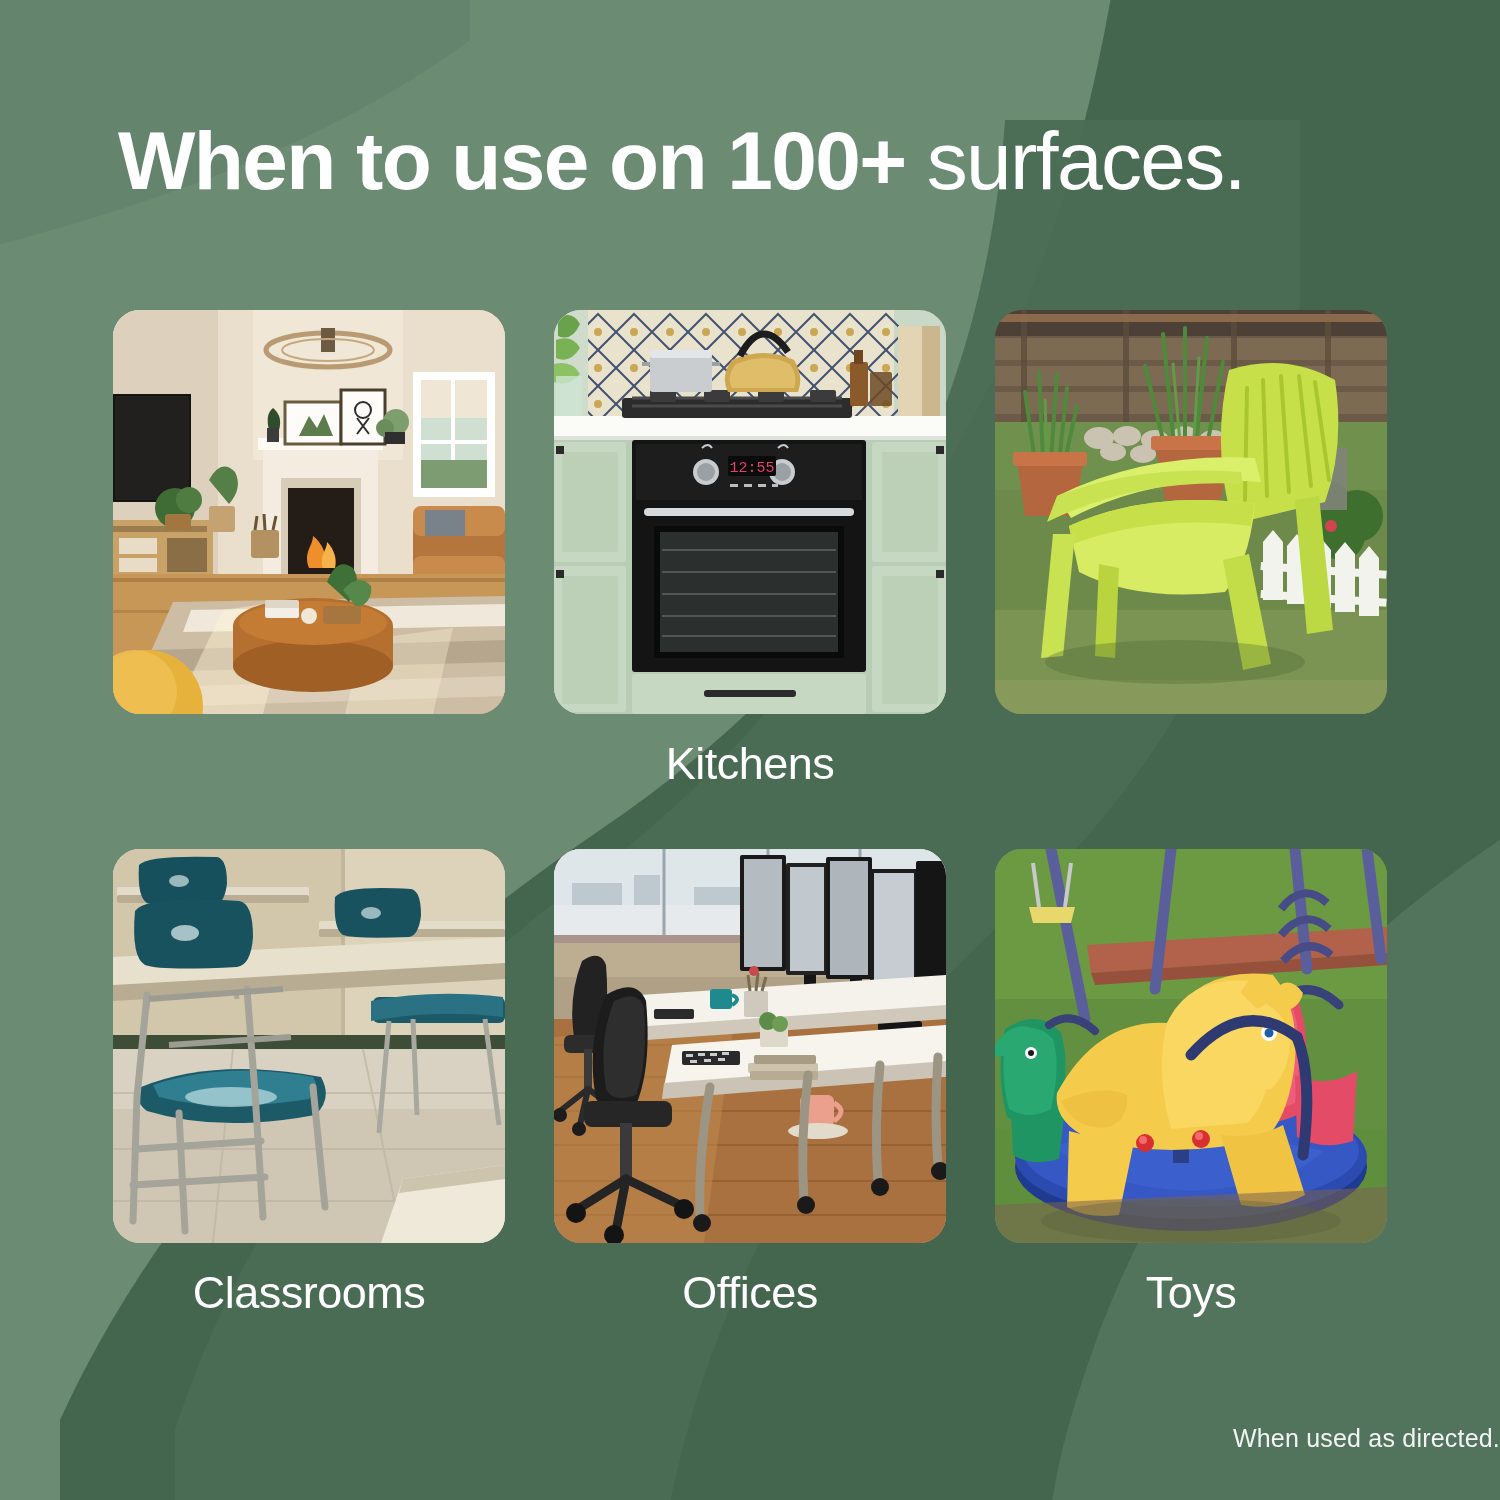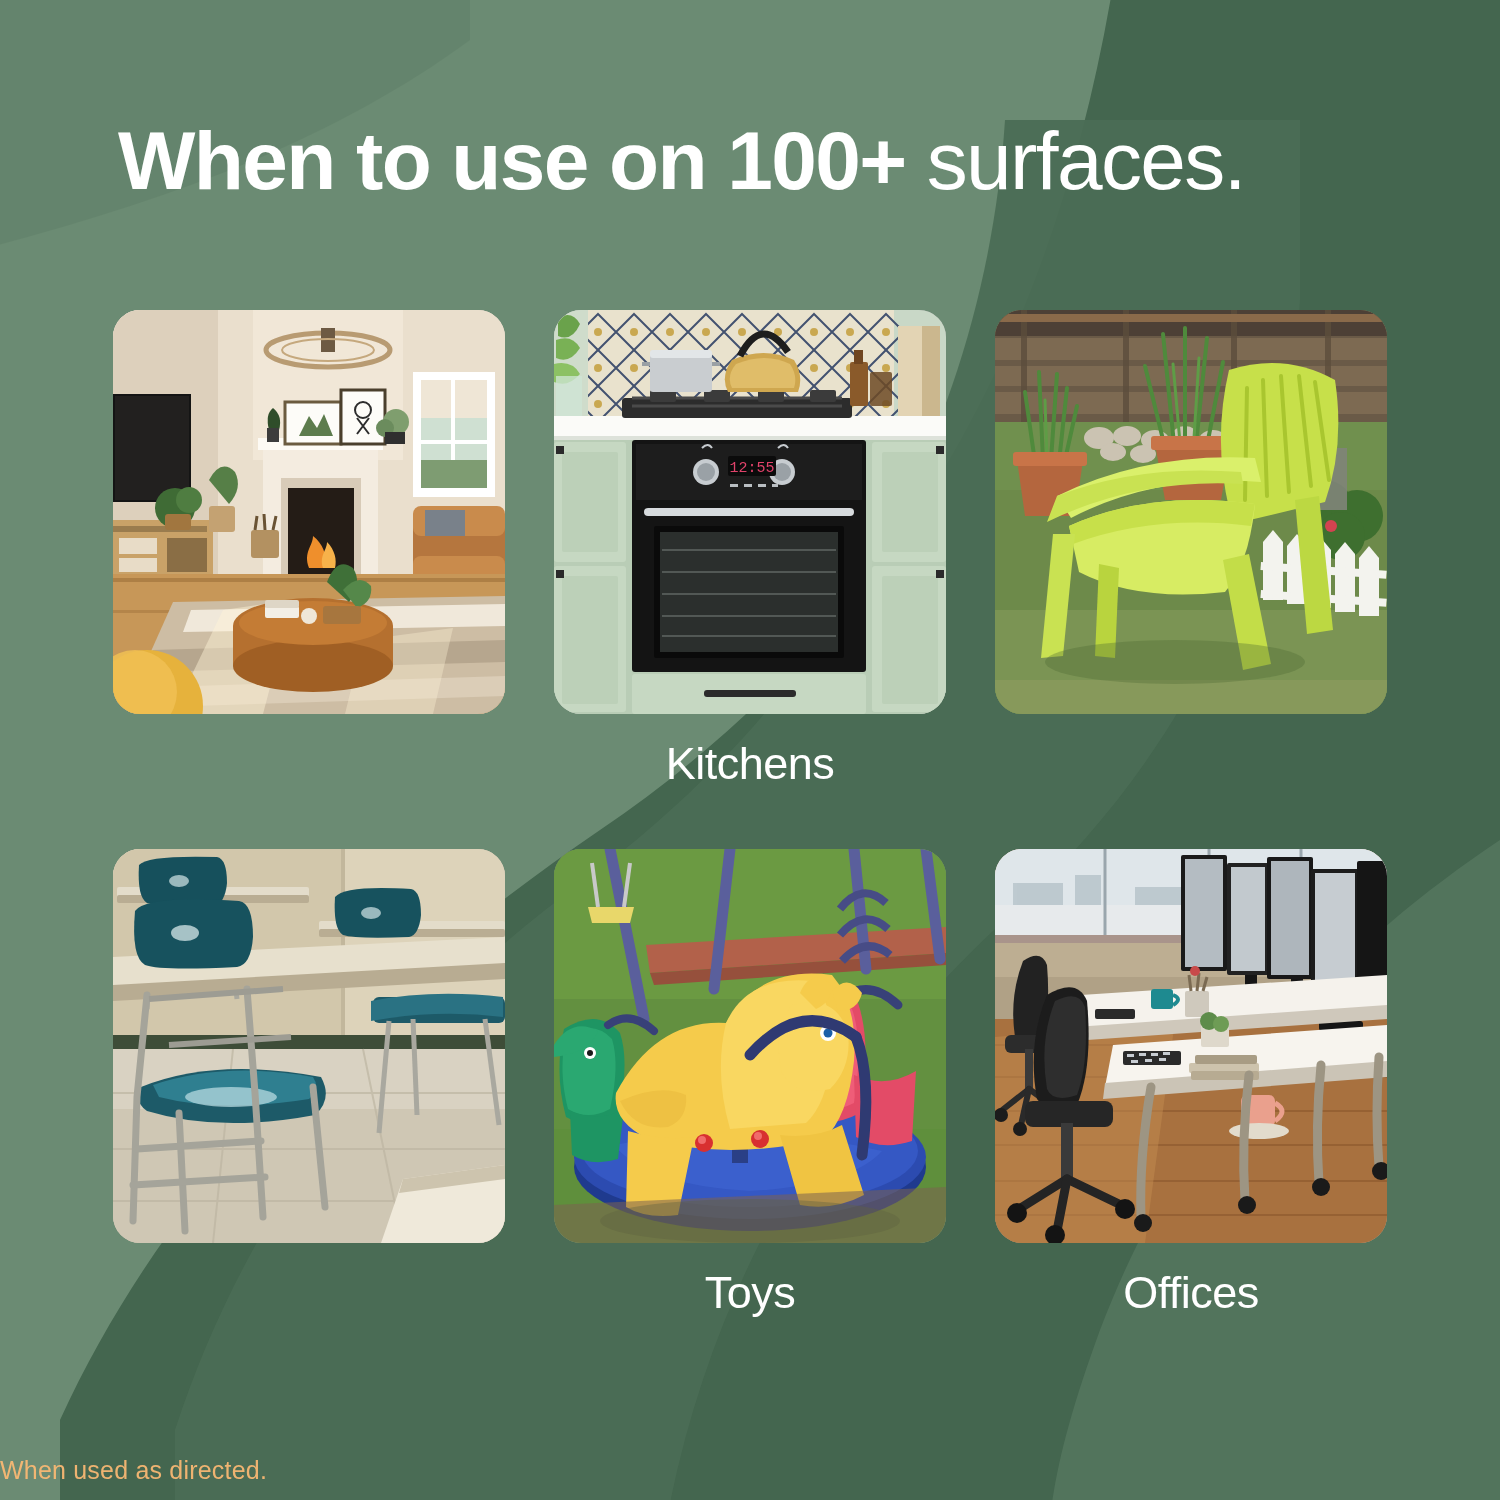--- a/index.html
+++ b/index.html
@@ -54,27 +54,26 @@
     font-weight:400;
     letter-spacing:-0.5px;
     text-align:center;
     line-height:1.05;
   }
   .scene { position:absolute; inset:0; }
 
   .footnote {
     position:absolute; left:0; right:0; top:1424px;
     z-index:4;
-    text-align:left;
-    color:#fdba74;
+    text-align:right;
+    color:#ffffff;
     font-size:25px;
     font-weight:400;
     letter-spacing:0.2px;
     opacity:.92;
-    margin-top:32px;
   }
 </style>
 </head>
 <body>
 
 <div class="stage">
 
   <svg class="bg-swoosh" viewBox="0 0 1500 1500" preserveAspectRatio="none">
     <defs>
       <clipPath id="frameclip">
@@ -514,103 +513,21 @@
           </g>
           <g stroke="#9d9c93" stroke-width="6" fill="none">
             <path d="M36,150 L170,140"></path>
             <path d="M56,196 L178,188"></path>
           </g>
 
           <path d="M290,330 L392,316 L392,394 L268,394 Z" fill="#efe9da"></path>
           <path d="M290,330 L392,316 L392,330 L286,344 Z" fill="#cdc4ae"></path>
         </svg>
       </div>
-    </div>
-
-    <div class="cell cell-row2">
-      <div class="thumb">
-        <svg class="scene" viewBox="0 0 392 394" preserveAspectRatio="xMidYMid slice">
-          <rect width="392" height="394" fill="#5f8f3c"></rect>
-          <rect x="0" y="0" width="392" height="200" fill="#6b9a42"></rect>
-          <rect x="0" y="150" width="392" height="130" fill="#639040"></rect>
-
-          <path d="M92,96 L392,78 L392,104 L96,124 Z" fill="#b2614a"></path>
-          <path d="M96,124 L392,104 L392,116 L100,136 Z" fill="#96503c"></path>
-
-          <g stroke="#5a5f9c" stroke-width="11" stroke-linecap="round">
-            <path d="M56,0 L90,170"></path>
-              <path d="M176,0 L160,140"></path>
-            <path d="M300,0 L312,120"></path>
-              <path d="M372,0 L386,110"></path>
-          </g>
-
-          <g stroke="#c9c9c9" stroke-width="4">
-            <path d="M38,14 L44,58"></path>
-              <path d="M76,14 L70,58"></path>
-          </g>
-          <path d="M34,58 h46 l-4,16 h-38 Z" fill="#e8d76a"></path>
-
-          <g stroke="#474c86" stroke-width="8" fill="none">
-            <path d="M286,60 q22,-28 46,-6"></path>
-            <path d="M286,86 q24,-28 48,-6"></path>
-            <path d="M288,112 q24,-26 48,-6"></path>
-          </g>
-
-          <ellipse cx="196" cy="318" rx="176" ry="64" fill="#1f3a8e"></ellipse>
-          <ellipse cx="196" cy="308" rx="176" ry="62" fill="#2c4bb0"></ellipse>
-          <ellipse cx="196" cy="302" rx="168" ry="56" fill="#3558c4"></ellipse>
-          <path d="M60,296 q130,-26 268,6 q-30,34 -132,40 q-104,-6 -136,-46 Z" fill="#4267d6" opacity="0.5"></path>
-          <rect x="178" y="268" width="16" height="46" fill="#2a3f86"></rect>
-
-          <path d="M10,180 q34,-22 56,4 q10,30 -2,82 q-28,16 -52,2 q-12,-44 -2,-88 Z" fill="#1e9563"></path>
-          <path d="M12,186 q28,-16 46,4 q8,26 -2,70 q-22,12 -42,0 q-10,-38 -2,-74 Z" fill="#2aa871"></path>
-          <path d="M0,196 q18,-28 44,-14 q-8,22 -44,26 Z" fill="#2aa871"></path>
-          <circle cx="36" cy="204" r="6" fill="#ffffff"></circle>
-            <circle cx="36" cy="204" r="3" fill="#1a1a1a"></circle>
-          <path d="M54,176 q22,-16 46,6" fill="none" stroke="#384178" stroke-width="8" stroke-linecap="round"></path>
-          <path d="M16,262 q30,12 54,-2 l-6,50 q-26,8 -46,-4 Z" fill="#1e9563"></path>
-
-          <path d="M238,152 q38,-24 66,2 q14,40 2,110 q-34,18 -62,2 q-16,-58 -6,-114 Z" fill="#e34b67"></path>
-          <path d="M244,158 q32,-18 54,2 q12,34 2,94 q-28,14 -50,0 q-14,-50 -6,-96 Z" fill="#ef5d78"></path>
-          <path d="M224,170 q22,-30 50,-14 q-10,24 -50,28 Z" fill="#ef5d78"></path>
-          <circle cx="258" cy="178" r="6" fill="#ffd740"></circle>
-            <circle cx="258" cy="178" r="3" fill="#1a1a1a"></circle>
-          <path d="M290,148 q26,-18 54,8" fill="none" stroke="#384178" stroke-width="9" stroke-linecap="round"></path>
-          <path d="M300,226 q32,14 62,-4 l-4,70 q-30,10 -56,-4 Z" fill="#e34b67"></path>
-
-          <path d="M110,218 q66,-22 122,2 q6,52 -58,62 q-66,-8 -64,-64 Z" fill="#2a9fd6"></path>
-          <path d="M118,224 q60,-18 108,2 q4,42 -52,50 q-56,-8 -56,-52 Z" fill="#39b4e6"></path>
-
-          <path d="M62,244 q40,-74 110,-70 q34,-58 106,-48 q26,30 22,86 q-6,56 -30,78 q-98,22 -176,0 q-36,-18 -32,-46 Z" fill="#f5cb4b"></path>
-          <path d="M172,174 q22,-48 86,-42 q24,26 20,76 q-6,48 -26,66 l-76,6 q-16,-56 -4,-106 Z" fill="#f9d761"></path>
-
-          <path d="M238,156 q44,-12 56,28 q4,34 -18,56 q-34,8 -48,-16 q-10,-44 10,-68 Z" fill="#f9d761"></path>
-          <path d="M246,144 q10,-24 30,-10 q4,18 -14,26 Z" fill="#f5cb4b"></path>
-          <path d="M278,142 q16,-18 30,2 q-4,18 -24,18 Z" fill="#f5cb4b"></path>
-          <circle cx="274" cy="184" r="8" fill="#ffffff"></circle>
-            <circle cx="274" cy="184" r="4.5" fill="#1b5fa8"></circle>
-
-          <path d="M196,206 q52,-58 106,-18" fill="none" stroke="#2f3a72" stroke-width="11" stroke-linecap="round"></path>
-          <path d="M302,188 q16,40 6,118" fill="none" stroke="#2f3a72" stroke-width="11" stroke-linecap="round"></path>
-
-          <path d="M66,252 q40,-18 66,-6 q2,24 -18,32 q-34,4 -48,-26 Z" fill="#eec143"></path>
-
-          <path d="M74,282 q34,10 66,6 l-16,78 q-32,4 -52,-8 Z" fill="#f5cb4b"></path>
-          <path d="M226,286 q36,4 62,-10 l22,70 q-30,16 -64,10 Z" fill="#f0c442"></path>
-
-          <circle cx="150" cy="294" r="9" fill="#d83030"></circle>
-          <circle cx="206" cy="290" r="9" fill="#d83030"></circle>
-          <circle cx="148" cy="291" r="4" fill="#f06b6b"></circle>
-          <circle cx="204" cy="287" r="4" fill="#f06b6b"></circle>
-
-          <ellipse cx="196" cy="372" rx="150" ry="22" fill="#3d5f2a" opacity="0.4"></ellipse>
-          <path d="M0,356 L392,338 L392,394 L0,394 Z" fill="#7b6350" opacity="0.55"></path>
-        </svg>
-      </div>
-      <div class="caption">Toys</div>
+      <div class="caption">Classrooms</div>
     </div>
 
     <div class="cell cell-row2">
       <div class="thumb">
         <svg class="scene" viewBox="0 0 392 394" preserveAspectRatio="xMidYMid slice">
           <rect width="392" height="394" fill="#b9926a"></rect>
 
           <rect x="0" y="0" width="392" height="90" fill="#e7eaec"></rect>
           <rect x="0" y="0" width="392" height="56" fill="#dfe6ea"></rect>
           <g fill="#b8c4cb" opacity="0.85">
@@ -732,17 +649,100 @@
             <circle cx="148" cy="374" r="9"></circle>
               <circle cx="252" cy="356" r="9"></circle>
             <circle cx="326" cy="338" r="9"></circle>
               <circle cx="386" cy="322" r="9"></circle>
           </g>
         </svg>
       </div>
       <div class="caption">Offices</div>
     </div>
 
+    <div class="cell cell-row2">
+      <div class="thumb">
+        <svg class="scene" viewBox="0 0 392 394" preserveAspectRatio="xMidYMid slice">
+          <rect width="392" height="394" fill="#5f8f3c"></rect>
+          <rect x="0" y="0" width="392" height="200" fill="#6b9a42"></rect>
+          <rect x="0" y="150" width="392" height="130" fill="#639040"></rect>
+
+          <path d="M92,96 L392,78 L392,104 L96,124 Z" fill="#b2614a"></path>
+          <path d="M96,124 L392,104 L392,116 L100,136 Z" fill="#96503c"></path>
+
+          <g stroke="#5a5f9c" stroke-width="11" stroke-linecap="round">
+            <path d="M56,0 L90,170"></path>
+              <path d="M176,0 L160,140"></path>
+            <path d="M300,0 L312,120"></path>
+              <path d="M372,0 L386,110"></path>
+          </g>
+
+          <g stroke="#c9c9c9" stroke-width="4">
+            <path d="M38,14 L44,58"></path>
+              <path d="M76,14 L70,58"></path>
+          </g>
+          <path d="M34,58 h46 l-4,16 h-38 Z" fill="#e8d76a"></path>
+
+          <g stroke="#474c86" stroke-width="8" fill="none">
+            <path d="M286,60 q22,-28 46,-6"></path>
+            <path d="M286,86 q24,-28 48,-6"></path>
+            <path d="M288,112 q24,-26 48,-6"></path>
+          </g>
+
+          <ellipse cx="196" cy="318" rx="176" ry="64" fill="#1f3a8e"></ellipse>
+          <ellipse cx="196" cy="308" rx="176" ry="62" fill="#2c4bb0"></ellipse>
+          <ellipse cx="196" cy="302" rx="168" ry="56" fill="#3558c4"></ellipse>
+          <path d="M60,296 q130,-26 268,6 q-30,34 -132,40 q-104,-6 -136,-46 Z" fill="#4267d6" opacity="0.5"></path>
+          <rect x="178" y="268" width="16" height="46" fill="#2a3f86"></rect>
+
+          <path d="M10,180 q34,-22 56,4 q10,30 -2,82 q-28,16 -52,2 q-12,-44 -2,-88 Z" fill="#1e9563"></path>
+          <path d="M12,186 q28,-16 46,4 q8,26 -2,70 q-22,12 -42,0 q-10,-38 -2,-74 Z" fill="#2aa871"></path>
+          <path d="M0,196 q18,-28 44,-14 q-8,22 -44,26 Z" fill="#2aa871"></path>
+          <circle cx="36" cy="204" r="6" fill="#ffffff"></circle>
+            <circle cx="36" cy="204" r="3" fill="#1a1a1a"></circle>
+          <path d="M54,176 q22,-16 46,6" fill="none" stroke="#384178" stroke-width="8" stroke-linecap="round"></path>
+          <path d="M16,262 q30,12 54,-2 l-6,50 q-26,8 -46,-4 Z" fill="#1e9563"></path>
+
+          <path d="M238,152 q38,-24 66,2 q14,40 2,110 q-34,18 -62,2 q-16,-58 -6,-114 Z" fill="#e34b67"></path>
+          <path d="M244,158 q32,-18 54,2 q12,34 2,94 q-28,14 -50,0 q-14,-50 -6,-96 Z" fill="#ef5d78"></path>
+          <path d="M224,170 q22,-30 50,-14 q-10,24 -50,28 Z" fill="#ef5d78"></path>
+          <circle cx="258" cy="178" r="6" fill="#ffd740"></circle>
+            <circle cx="258" cy="178" r="3" fill="#1a1a1a"></circle>
+          <path d="M290,148 q26,-18 54,8" fill="none" stroke="#384178" stroke-width="9" stroke-linecap="round"></path>
+          <path d="M300,226 q32,14 62,-4 l-4,70 q-30,10 -56,-4 Z" fill="#e34b67"></path>
+
+          <path d="M110,218 q66,-22 122,2 q6,52 -58,62 q-66,-8 -64,-64 Z" fill="#2a9fd6"></path>
+          <path d="M118,224 q60,-18 108,2 q4,42 -52,50 q-56,-8 -56,-52 Z" fill="#39b4e6"></path>
+
+          <path d="M62,244 q40,-74 110,-70 q34,-58 106,-48 q26,30 22,86 q-6,56 -30,78 q-98,22 -176,0 q-36,-18 -32,-46 Z" fill="#f5cb4b"></path>
+          <path d="M172,174 q22,-48 86,-42 q24,26 20,76 q-6,48 -26,66 l-76,6 q-16,-56 -4,-106 Z" fill="#f9d761"></path>
+
+          <path d="M238,156 q44,-12 56,28 q4,34 -18,56 q-34,8 -48,-16 q-10,-44 10,-68 Z" fill="#f9d761"></path>
+          <path d="M246,144 q10,-24 30,-10 q4,18 -14,26 Z" fill="#f5cb4b"></path>
+          <path d="M278,142 q16,-18 30,2 q-4,18 -24,18 Z" fill="#f5cb4b"></path>
+          <circle cx="274" cy="184" r="8" fill="#ffffff"></circle>
+            <circle cx="274" cy="184" r="4.5" fill="#1b5fa8"></circle>
+
+          <path d="M196,206 q52,-58 106,-18" fill="none" stroke="#2f3a72" stroke-width="11" stroke-linecap="round"></path>
+          <path d="M302,188 q16,40 6,118" fill="none" stroke="#2f3a72" stroke-width="11" stroke-linecap="round"></path>
+
+          <path d="M66,252 q40,-18 66,-6 q2,24 -18,32 q-34,4 -48,-26 Z" fill="#eec143"></path>
+
+          <path d="M74,282 q34,10 66,6 l-16,78 q-32,4 -52,-8 Z" fill="#f5cb4b"></path>
+          <path d="M226,286 q36,4 62,-10 l22,70 q-30,16 -64,10 Z" fill="#f0c442"></path>
+
+          <circle cx="150" cy="294" r="9" fill="#d83030"></circle>
+          <circle cx="206" cy="290" r="9" fill="#d83030"></circle>
+          <circle cx="148" cy="291" r="4" fill="#f06b6b"></circle>
+          <circle cx="204" cy="287" r="4" fill="#f06b6b"></circle>
+
+          <ellipse cx="196" cy="372" rx="150" ry="22" fill="#3d5f2a" opacity="0.4"></ellipse>
+          <path d="M0,356 L392,338 L392,394 L0,394 Z" fill="#7b6350" opacity="0.55"></path>
+        </svg>
+      </div>
+      <div class="caption">Toys</div>
+    </div>
+
   </div>
 
   <div class="footnote">When used as directed.</div>
 
 </div>
 
 </body></html>

